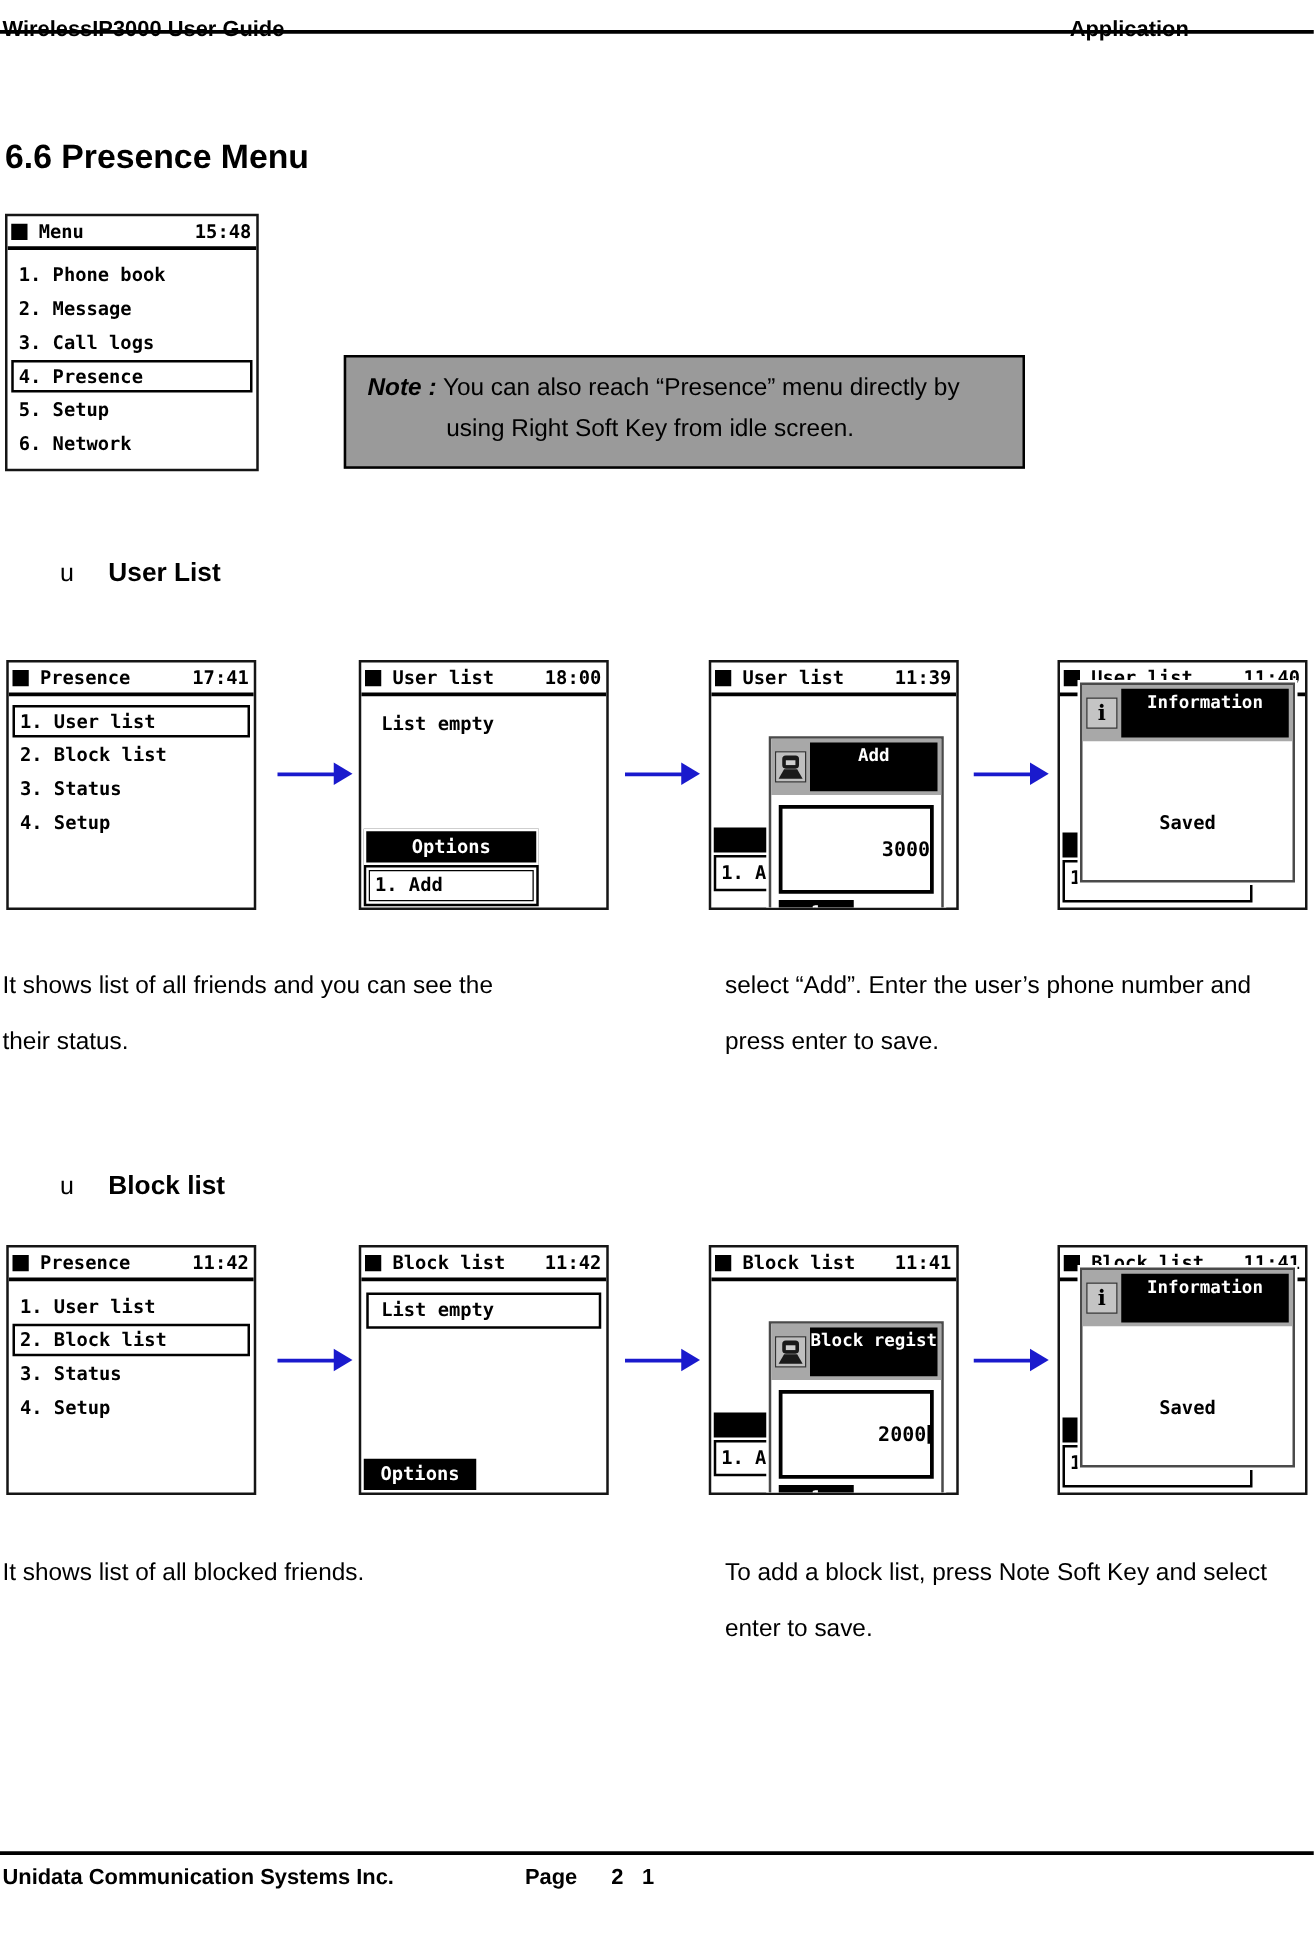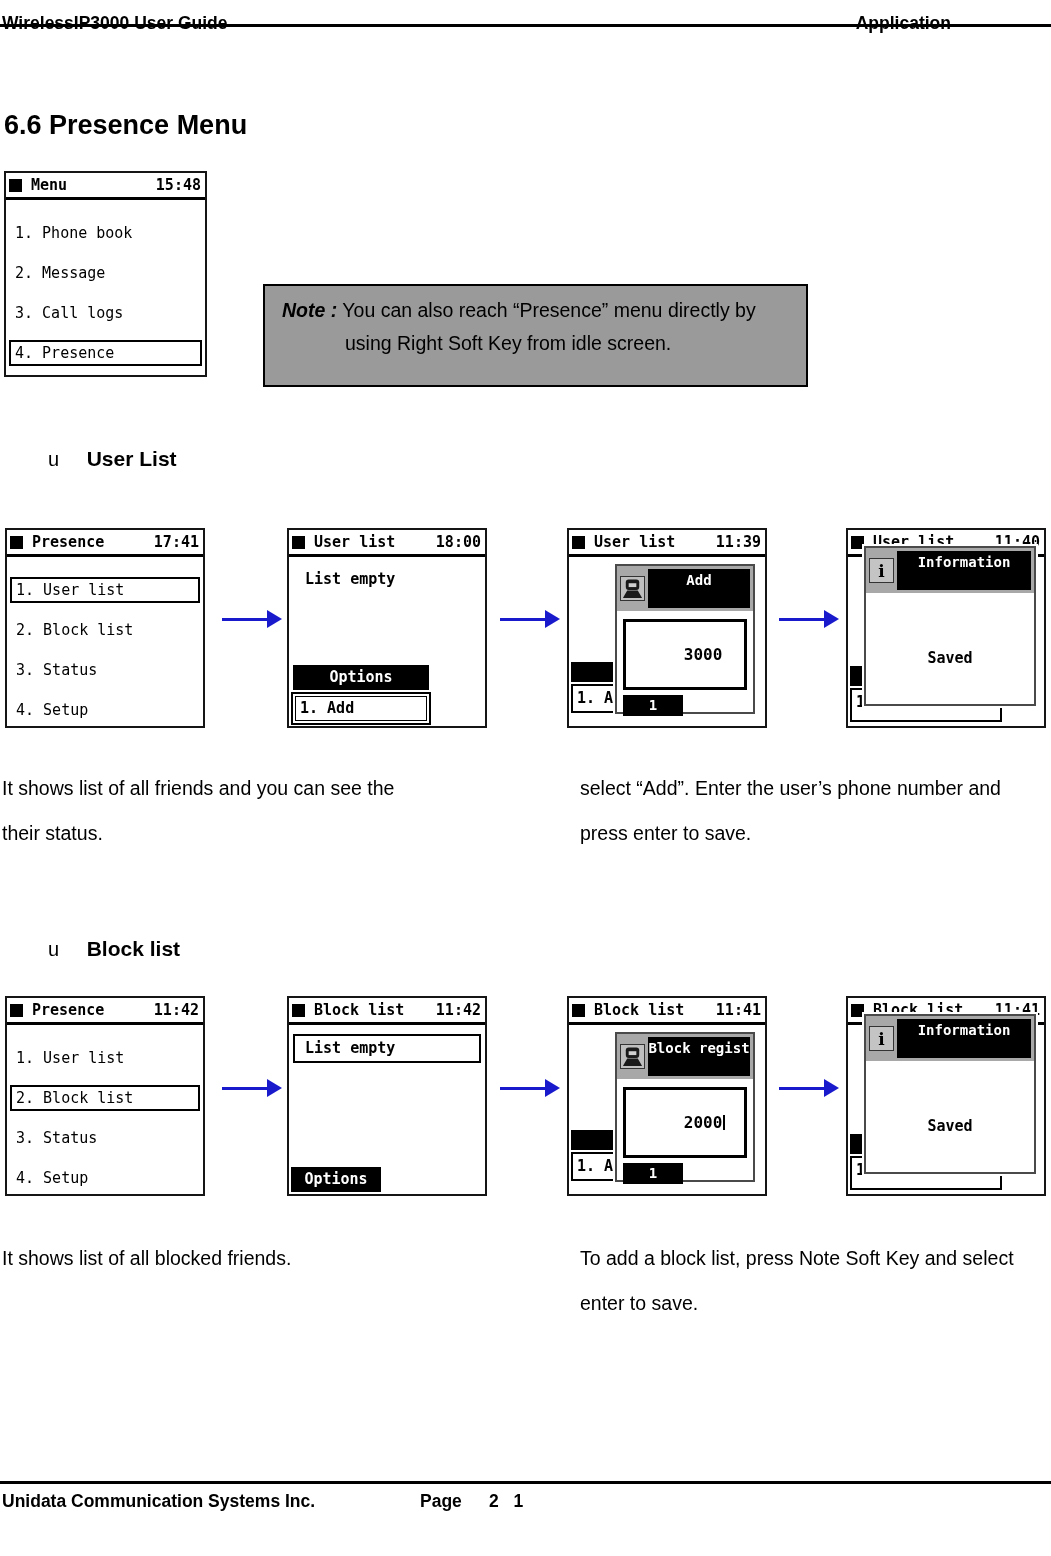--- a/index.html
+++ b/index.html
@@ -27,21 +27,21 @@
   .doc-footer {
     position:absolute; left:0; top:1481px; width:1051px; height:33px;
     border-top:3px solid #000; font-weight:bold; font-size:17.5px;
   }
   .f-company  { position:absolute; left:2px;  top:7px; }
   .f-pagelabel{ position:absolute; left:420px; top:7px; }
   .f-pagenum  { position:absolute; left:489px; top:7px; letter-spacing:5px; }
 
   
   .note-box {
-    position:absolute; left:263px; top:284px; width:545px; height:103px;
+    position:absolute; left:275px; top:284px; width:545px; height:91px;
     background: var(--note-bg, #9a9a9a);
     border:2px solid #000; font-size:19.5px;
   }
   .note-l1 { margin:13px 0 0 17px; }
   .note-label { font-weight:bold; font-style:italic; }
   .note-l2 { margin:10px 0 0 80px; }
 
   
   .bullet-row { position:absolute; left:48px; font-size:20px; }
   .bh { margin-left:22px; font-size:21px; font-weight:bold; }
@@ -73,22 +73,22 @@
   .ph-head {
     display:flex; align-items:center; height:27px;
     border-bottom:3px solid #000; padding:0 4px 0 3px;
     font-size:15px; font-weight:bold;
   }
   .ph-sq { width:13px; height:13px; background:#000; flex:none; }
   .ph-title { flex:1; margin-left:9px; white-space:pre; }
   .ph-time { white-space:pre; }
   .ph-list { padding:6px 3px; }
   .ph-item {
-    font-size:15px; font-weight:normal; line-height:20px;
-    padding:1px 4px; margin:14px 0; border:2px solid transparent; white-space:pre;
+    font-size:15px; font-weight:bold; line-height:20px;
+    padding:1px 4px; margin:1px 0; border:2px solid transparent; white-space:pre;
   }
   .ph-item.sel { border-color:#000; }
   .ph-bodytext { font-size:15px; font-weight:bold; padding:13px 0 0 16px; }
 
   
   .popup { position:absolute; left:2px; bottom:1px; width:140px; z-index:1; }
   .options-bar {
     background:#000; color:#fff; text-align:center;
     font-size:15px; font-weight:bold; padding:3px 0 4px;
     border:2px solid #fff;
@@ -115,38 +115,38 @@
     font-size:15px; font-weight:bold; padding:3px 4px 4px; z-index:1; white-space:pre;
   }
   .behind-bar.low { top:136px; width:150px; }
   .behind-add.low { top:158px; width:152px; height:34px; }
 
   
   .dlg {
     position:absolute; background:#fff; border:2px solid #4a4a4a;
     box-shadow:0 0 0 2px #fff; z-index:3;
   }
-  .dlg-add  { left:46px; top:34px;  width:140px; height:150px; }
+  .dlg-add  { left:46px; top:59px;  width:140px; height:150px; }
   .dlg-info { left:16px; top:16px; width:172px; height:160px; }
   .dlg-titlebar {
     background: var(--dlg-gray, #a8a8a8);
     padding:3px; display:flex; align-items:center; gap:3px;
   }
   .dlg-blacktitle {
     flex:1; background:#000; color:#fff; text-align:center;
     font-size:14px; font-weight:bold; padding:3px 0 20px; white-space:pre;
   }
   .person-icon { width:25px; height:25px; flex:none; border:1px solid #333; background:#bfbfbf; }
   .info-icon {
     width:25px; height:25px; flex:none; border:1px solid #333; background:#c4c4c4;
     display:flex; align-items:center; justify-content:center;
     font-family:"DejaVu Serif", serif; font-weight:bold; font-size:17px; color:#000;
   }
   .dlg-input {
-    margin:8px 6px 0; border:3px solid #000; text-align:left;
+    margin:8px 6px 0; border:3px solid #000; text-align:right;
     font-size:16px; font-weight:bold; padding:4px 0; white-space:pre;
   }
   .cursor { display:inline-block; width:2px; height:15px; background:#000; vertical-align:-2px; margin-left:1px; }
   .dlg-tab {
     margin:5px 0 0 6px; width:60px; background:#000; color:#fff;
     text-align:center; font-size:14px; font-weight:bold; padding:2px 0 3px;
   }
   .dlg-msg { text-align:center; margin-top:56px; font-size:15px; font-weight:bold; }
 </style>
 </head>

